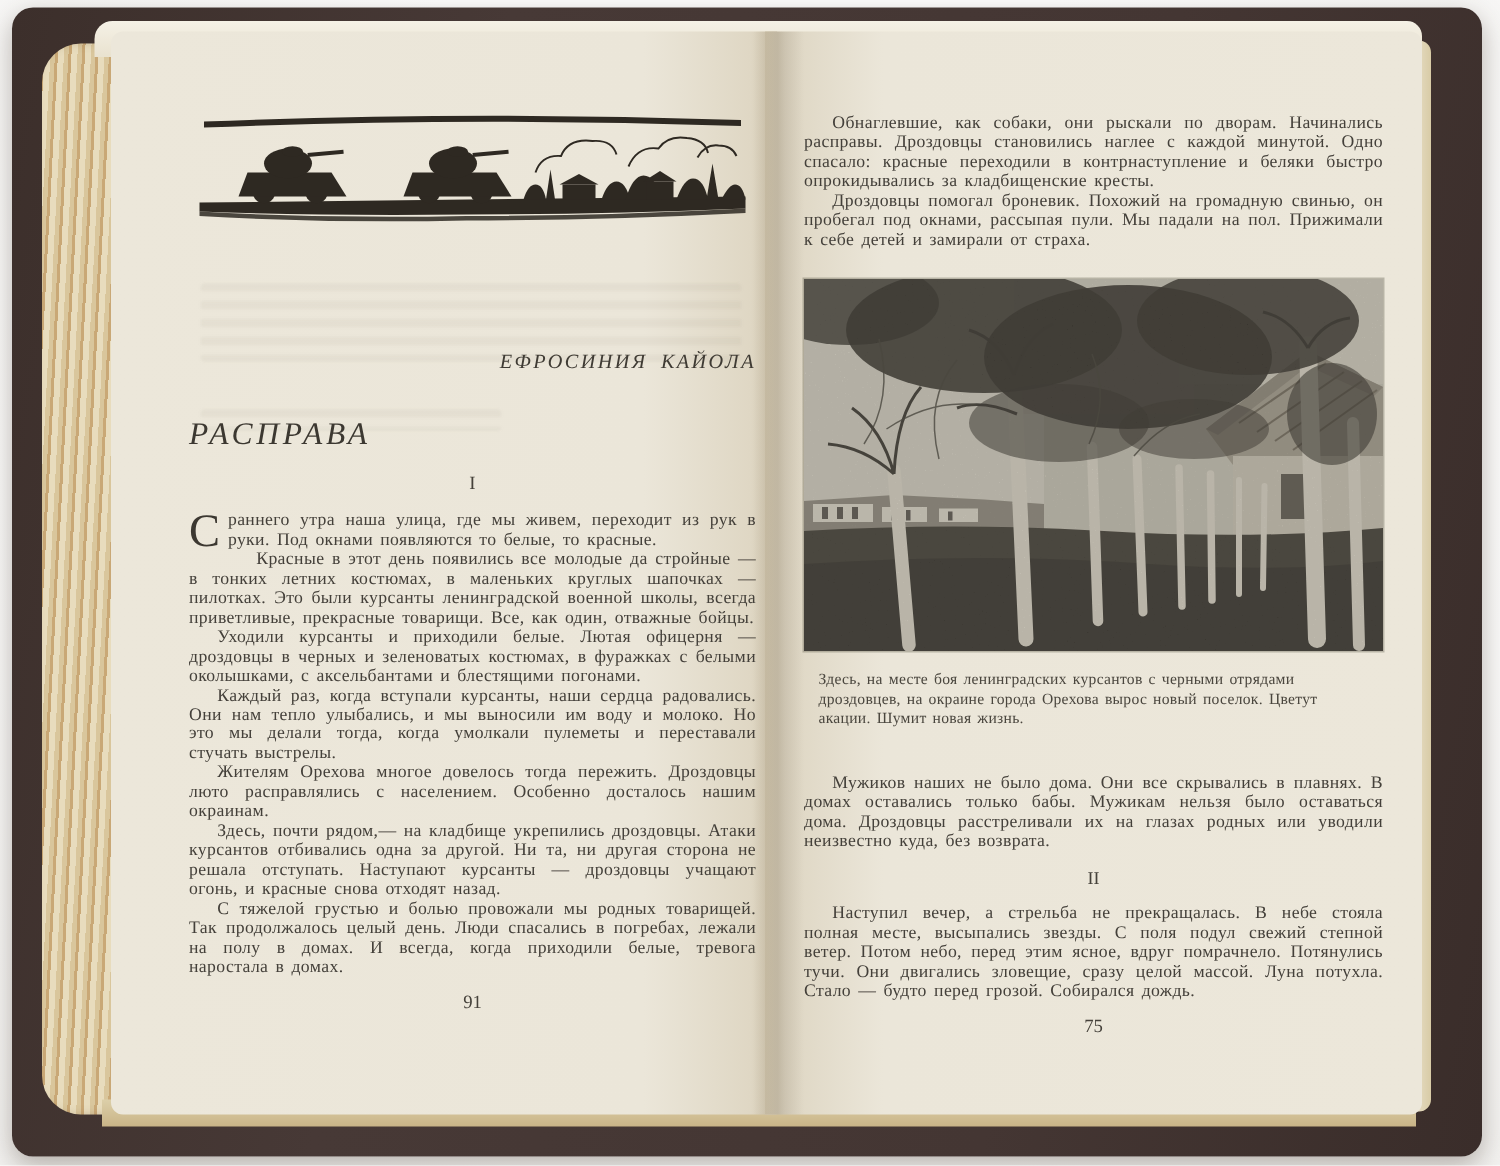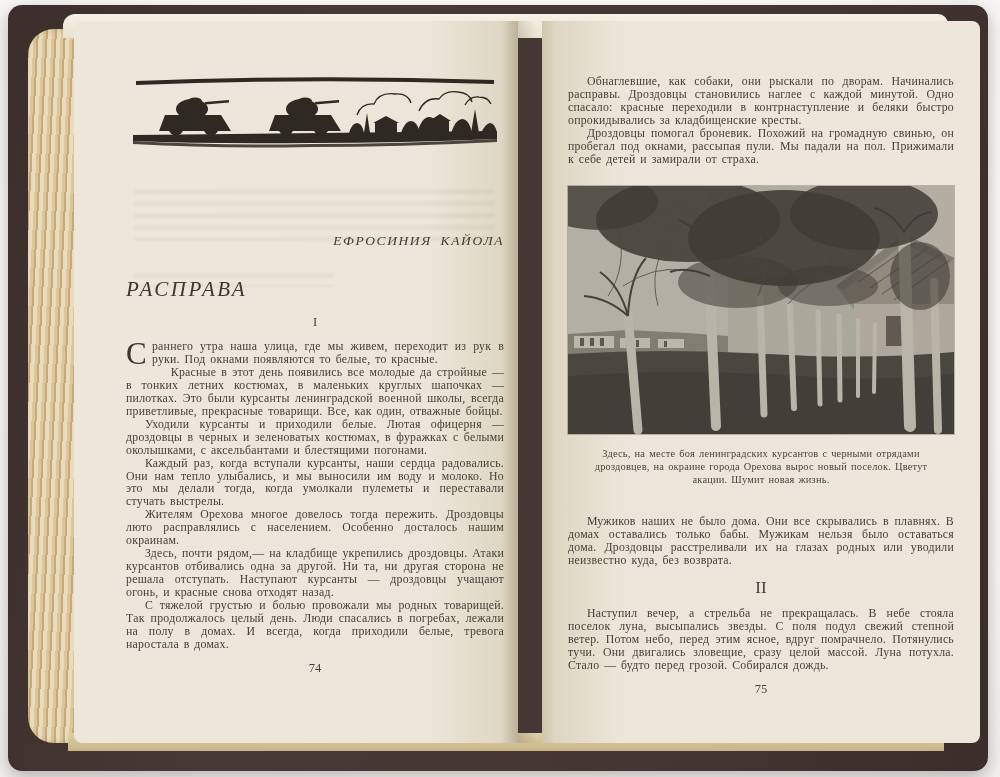--- a/index.html
+++ b/index.html
@@ -22,21 +22,21 @@
     background:linear-gradient(to bottom,#f5f1e6,#e9e2cf); }
   .edge-bottom { left:60px; right:44px; bottom:20px; height:18px;
     background:linear-gradient(to bottom,#dccfa9,#c9b487); }
   .edge-right { right:34px; top:22px; bottom:30px; width:16px; border-radius:0 8px 8px 0;
     background:linear-gradient(to right,#efe8d6,#d8cba6); }
 
   .page { position:absolute; top:16px; height:722px; color:#44403a; }
   .page-left  { left:66px;  width:444px;
     background:linear-gradient(to right,#ece7da 0%,#ebe6d9 80%,#dfd7c4 96%,#d2c7ae 100%);
     border-radius:8px 0 0 8px; }
-  .page-right { left:534px; width:438px;
+  .page-right { left:502px; width:438px;
     background:linear-gradient(to left,#ece7da 0%,#ebe6d9 82%,#ded6c3 97%,#d0c5ac 100%);
     border-radius:0 8px 8px 0; }
   .gutter { position:absolute; left:494px; top:16px; width:34px; height:722px;
     background:linear-gradient(to right,rgba(70,55,35,0) 0%,rgba(70,55,35,.16) 48%,rgba(70,55,35,0) 100%);
     pointer-events:none; }
 
   .content { position:absolute; }
   .content-left  { left:52px; width:378px; top:0; }
   .content-right { left:26px; width:386px; top:0; }
 
@@ -55,24 +55,24 @@
   p.bp { font-size:11.8px; line-height:12.95px; text-align:justify; letter-spacing:.25px;
          word-spacing:1.6px; text-indent:1.6em; color:#44403a; }
   p.bp.noindent { text-indent:0; }
   .dropcap { float:left; font-size:31px; line-height:25px; padding:1px 5px 0 0; color:#3c3831; }
 
   .pageno { text-align:center; font-size:12.5px; margin-top:10px; color:#45413a; }
 
   
   .rp-top { padding-top:54px; }
   .photo { margin:20px auto 0; width:386px; height:248px; box-shadow:0 0 0 1px rgba(90,85,70,.35); }
-  .caption { margin:13px auto 0; width:95%; text-align:center; font-size:10.4px;
+  .caption { margin:13px auto 0; width:95%; font-size:10.4px;
              line-height:13.2px; letter-spacing:.2px; word-spacing:1.2px; color:#4a463e; }
   .mid-block { margin-top:29px; }
-  .numeral-r { margin-top:11px; text-align:center; font-size:17px; }
+  .numeral-r { margin-top:11px; text-align:center; font-size:12px; }
   .close-block { margin-top:9px; }
 </style>
 </head>
 <body>
 
 <div class="scene">
   <div class="book">
     <div class="edge edge-left"></div>
     <div class="edge edge-top"></div>
     <div class="edge edge-bottom"></div>
@@ -135,21 +135,21 @@
 
         <div class="body-block">
           <p class="bp noindent"><span class="dropcap">С</span><span>раннего утра наша улица, где мы живем, переходит из рук в руки. Под окнами появляются то белые, то красные.</span></p>
           <p class="bp">Красные в этот день появились все молодые да стройные — в тонких летних костюмах, в маленьких круглых шапочках — пилотках. Это были курсанты ленинградской военной школы, всегда приветливые, прекрасные товарищи. Все, как один, отважные бойцы.</p>
           <p class="bp">Уходили курсанты и приходили белые. Лютая офицерня — дроздовцы в черных и зеленоватых костюмах, в фуражках с белыми околышками, с аксельбантами и блестящими погонами.</p>
           <p class="bp">Каждый раз, когда вступали курсанты, наши сердца радовались. Они нам тепло улыбались, и мы выносили им воду и молоко. Но это мы делали тогда, когда умолкали пулеметы и переставали стучать выстрелы.</p>
           <p class="bp">Жителям Орехова многое довелось тогда пережить. Дроздовцы люто расправлялись с населением. Особенно досталось нашим окраинам.</p>
           <p class="bp">Здесь, почти рядом,— на кладбище укрепились дроздовцы. Атаки курсантов отбивались одна за другой. Ни та, ни другая сторона не решала отступать. Наступают курсанты — дроздовцы учащают огонь, и красные снова отходят назад.</p>
           <p class="bp">С тяжелой грустью и болью провожали мы родных товарищей. Так продолжалось целый день. Люди спасались в погребах, лежали на полу в домах. И всегда, когда приходили белые, тревога наростала в домах.</p>
         </div>
-        <div class="pageno">74</div>
+        <div class="pageno">91</div>
       </div>
     </div>
 
     <div class="page page-right">
       <div class="content content-right rp-top">
         <div>
           <p class="bp">Обнаглевшие, как собаки, они рыскали по дворам. Начинались расправы. Дроздовцы становились наглее с каждой минутой. Одно спасало: красные переходили в контрнаступление и беляки быстро опрокидывались за кладбищенские кресты.</p>
           <p class="bp">Дроздовцы помогал броневик. Похожий на громадную свинью, он пробегал под окнами, рассыпая пули. Мы падали на пол. Прижимали к себе детей и замирали от страха.</p>
         </div>
 
@@ -237,21 +237,21 @@
 
         <div class="caption">Здесь, на месте боя ленинградских курсантов с черными отрядами дроздовцев, на окраине города Орехова вырос новый поселок. Цветут акации. Шумит новая жизнь.</div>
 
         <div class="mid-block">
           <p class="bp">Мужиков наших не было дома. Они все скрывались в плавнях. В домах оставались только бабы. Мужикам нельзя было оставаться дома. Дроздовцы расстреливали их на глазах родных или уводили неизвестно куда, без возврата.</p>
         </div>
 
         <div class="numeral numeral-r">II</div>
 
         <div class="close-block">
-          <p class="bp">Наступил вечер, а стрельба не прекращалась. В небе стояла поселок луна, высыпались звезды. С поля подул свежий степной ветер. Потом небо, перед этим ясное, вдруг помрачнело. Потянулись тучи. Они двигались зловещие, сразу целой массой. Луна потухла. Стало — будто перед грозой. Собирался дождь.</p>
+          <p class="bp">Наступил вечер, а стрельба не прекращалась. В небе стояла полная месте, высыпались звезды. С поля подул свежий степной ветер. Потом небо, перед этим ясное, вдруг помрачнело. Потянулись тучи. Они двигались зловещие, сразу целой массой. Луна потухла. Стало — будто перед грозой. Собирался дождь.</p>
         </div>
 
         <div class="pageno">75</div>
       </div>
     </div>
 
     <div class="gutter"></div>
   </div>
 </div>
 

